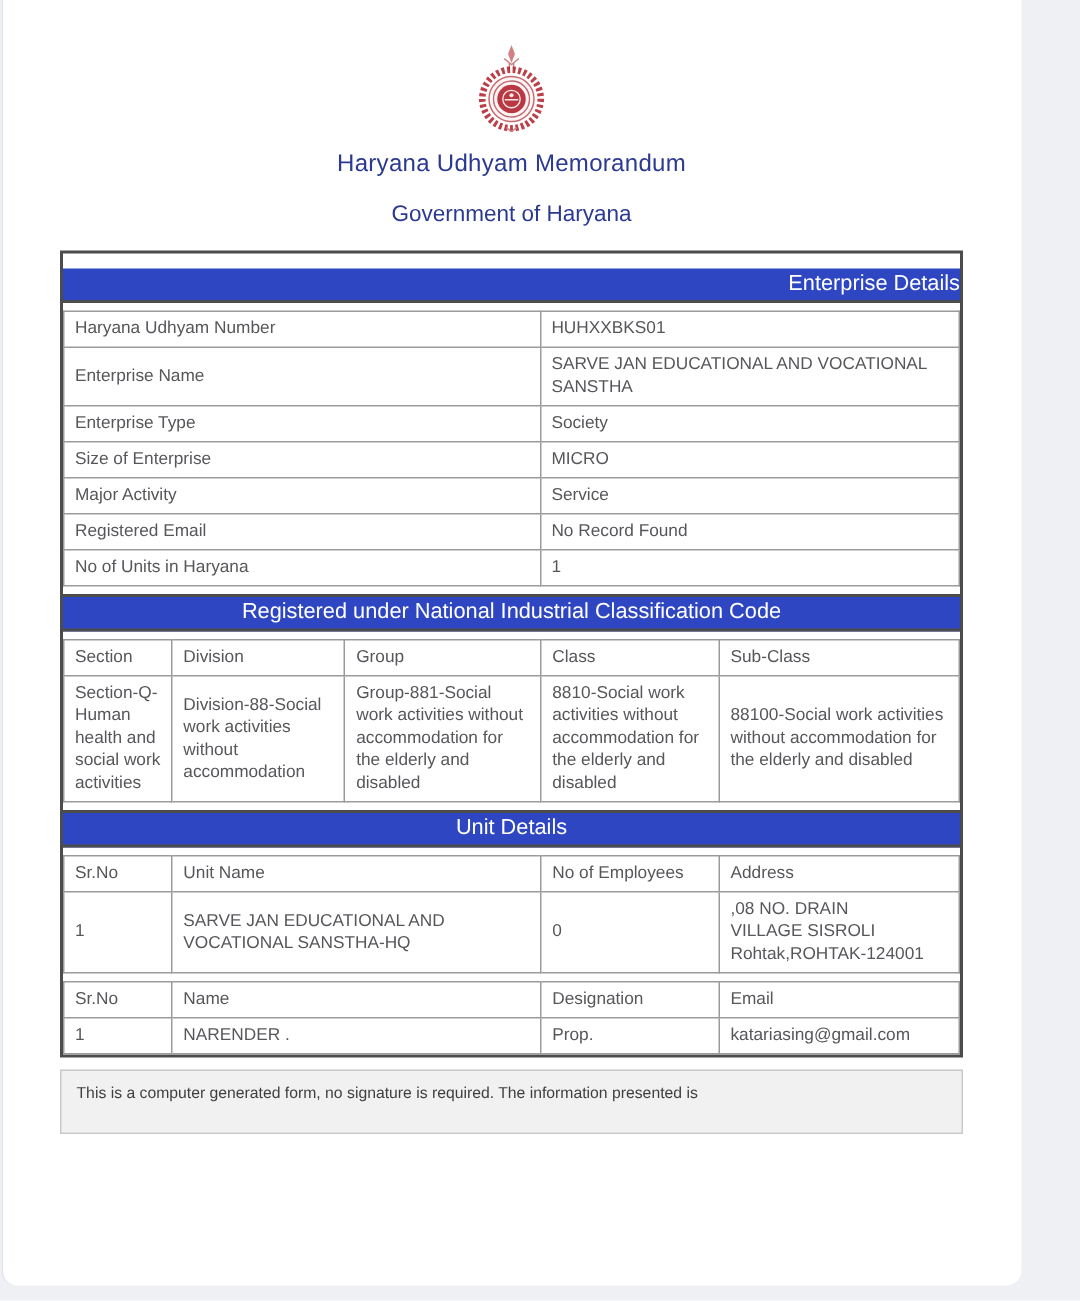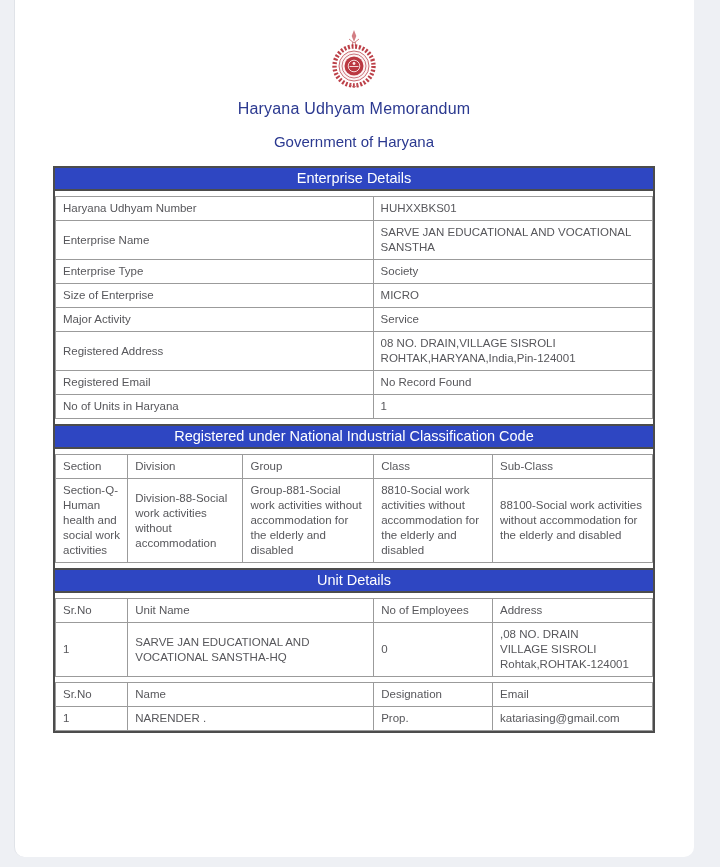--- a/index.html
+++ b/index.html
@@ -13,21 +13,21 @@
   }
   *{box-sizing:border-box;}
   html,body{margin:0;padding:0;}
   body{
     width:720px;height:867px;overflow:hidden;
     background:var(--page-bg);
     font-family:"Liberation Sans","DejaVu Sans",sans-serif;
     color:var(--text);
   }
   .card{
-    position:absolute;left:14px;top:0;width:680px;height:857px;
+    position:absolute;left:1px;top:0;width:680px;height:857px;
     background:#ffffff;border-left:1px solid #e0e3e8;
     border-radius:0 0 10px 10px;
   }
   .content{width:602px;margin:0 auto 0 38px;}
   
   .brand{ text-align:center;padding-top:30px; }
   .emblem{ display:inline-block; }
   .title{
     font-size:16px;font-weight:400;color:var(--title-color);
     margin:8px 0 0;letter-spacing:.2px;
@@ -37,21 +37,21 @@
     margin:15px 0 16px;
   }
   
   .frame{ border:2px solid var(--frame-border); }
   .bar{
     background:var(--accent);color:#ffffff;text-align:center;
     font-size:14.5px;padding:2px 0 3px;margin-top:5px;
     border-top:2px solid var(--frame-border);
     border-bottom:2px solid var(--frame-border);
   }
-  .frame > .bar:first-child{ margin-top:0;border-top:0; }
+  .frame > .bar:first-child{ margin-top:10px;border-top:0;text-align:right; }
   table{
     width:100%;border-collapse:collapse;table-layout:fixed;margin-top:5px;
   }
   td,th{
     border:1px solid var(--cell-border);
     font-size:11.5px;font-weight:400;line-height:15px;
     color:var(--text);text-align:left;vertical-align:middle;
     padding:4px 7px;
   }
   .multiline{ white-space:pre-line; }
@@ -117,25 +117,20 @@
           </tr>
           <tr>
             <td>Size of Enterprise</td>
             <td>MICRO</td>
           </tr>
           <tr>
             <td>Major Activity</td>
             <td>Service</td>
           </tr>
           <tr>
-            <td>Registered Address</td>
-            <td class="multiline">08 NO. DRAIN,VILLAGE SISROLI
-ROHTAK,HARYANA,India,Pin-124001</td>
-          </tr>
-          <tr>
             <td>Registered Email</td>
             <td>No Record Found</td>
           </tr>
           <tr>
             <td>No of Units in Haryana</td>
             <td>1</td>
           </tr>
         </tbody>
       </table>
 
@@ -213,15 +208,16 @@
             <td>1</td>
             <td>NARENDER .</td>
             <td>Prop.</td>
             <td>katariasing@gmail.com</td>
           </tr>
         </tbody>
       </table>
 
     </div>
 
+    <div class="footer-note">This is a computer generated form, no signature is required. The information presented is</div>
 
   </div>
 </div>
 
 </body></html>

